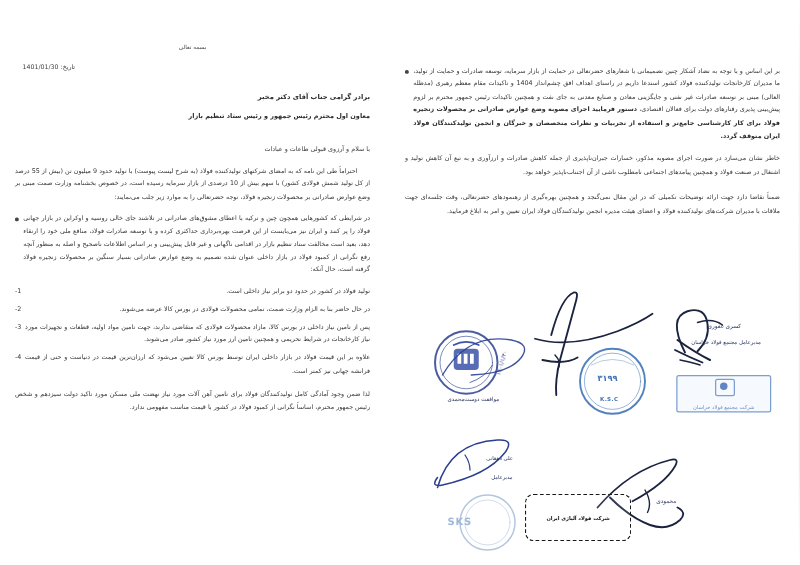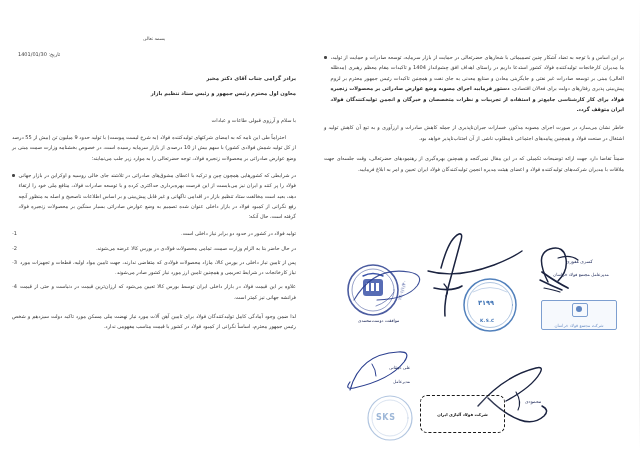--- a/index.html
+++ b/index.html
@@ -204,21 +204,21 @@
         <span>شرکت مجتمع فولاد خراسان</span>
       </div>
       <div style="position:absolute;left:262px;top:303px;width:14px;height:12px;border:1px solid #7d9fd0;border-radius:2px;"></div>
       <div style="position:absolute;left:266px;top:306px;width:6px;height:6px;border-radius:50%;background:#5f86c2;"></div>
 
       
       <div class="handname" style="left:79px;top:365px;font-size:4.3px">علی دهقانی</div>
       <div class="handname" style="left:83px;top:379px;font-size:4.2px">مدیرعامل</div>
 
       
-      <div class="sks" style="left:66px;top:413px">SKS</div>
+      <div class="sks" style="left:48px;top:413px">SKS</div>
 
       
       <div class="blackstamp" style="left:110px;top:395px;width:85px;height:38px">
         <span>شرکت فولاد آلیاژی ایران</span>
       </div>
 
       
       <div class="handname" style="left:215px;top:399px;font-size:4.6px">محمودی</div>
     </div>
   </div>

